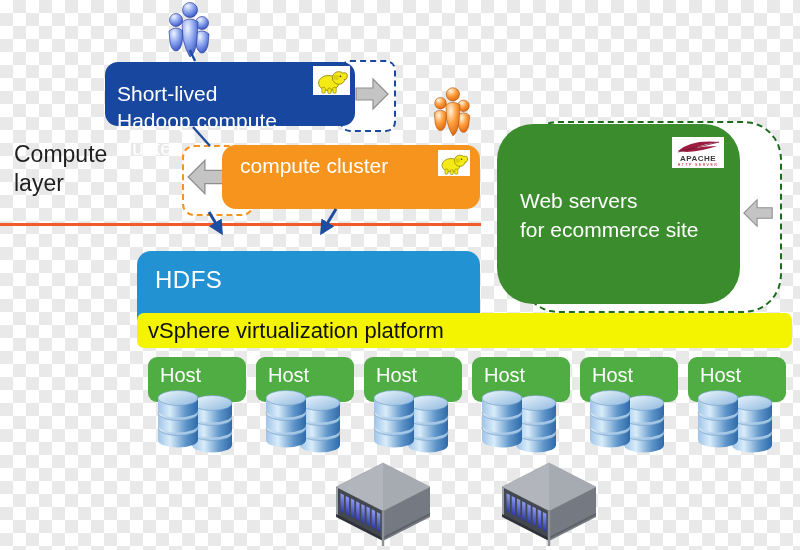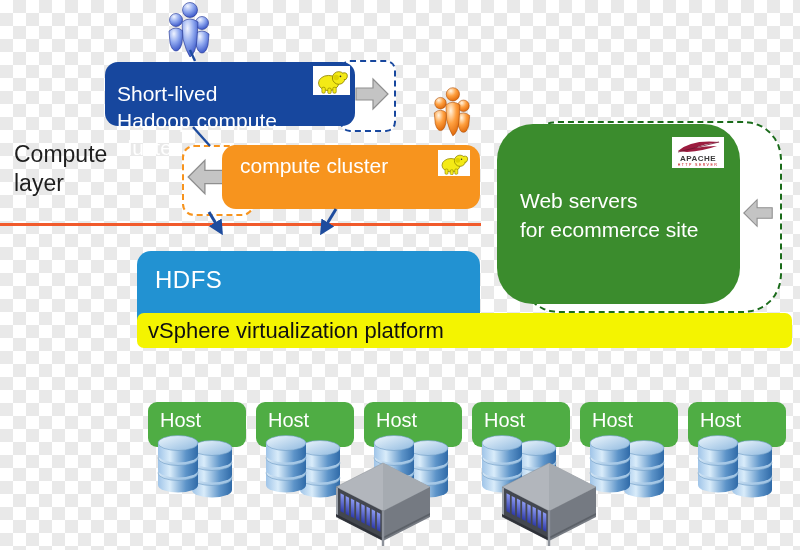--- a/index.html
+++ b/index.html
@@ -159,21 +159,21 @@
   <div class="abs layer-label" style="left:14px;top:140px;">Compute layer</div>
   <div id="divider-line" class="abs" style="left:0;top:223px;width:481px;"></div>
 
   <div id="hdfs-box" class="abs" style="left:137px;top:238px;width:343px;height:82px;margin-top:13px;">
     <span>HDFS</span>
   </div>
   <div id="vsphere-bar" class="abs" style="left:137px;top:313px;width:655px;height:35px;">
     <span>vSphere virtualization platform</span>
   </div>
 
-  <div id="hosts-row" class="abs" style="left:148px;top:357px;width:640px;margin-top:45px;">
+  <div id="hosts-row" class="abs" style="left:148px;top:357px;width:640px;">
   <div class="host-col">
     <div class="host-box">
       <span>Host</span>
     </div>
     <svg class="db-stack" width="78" height="72" viewBox="0 0 78 72">
 
       <g transform="translate(36,13)">
         <g transform="translate(0,30)">
               <path d="M0,0 v12 a20,7.5 0 0 0 40,0 v-12" fill="url(#gCylSide)"></path>
               <ellipse cx="20" cy="0" rx="20" ry="7.5" fill="url(#gCylTop)" stroke="#6f9cc4" stroke-width="0.6"></ellipse>

